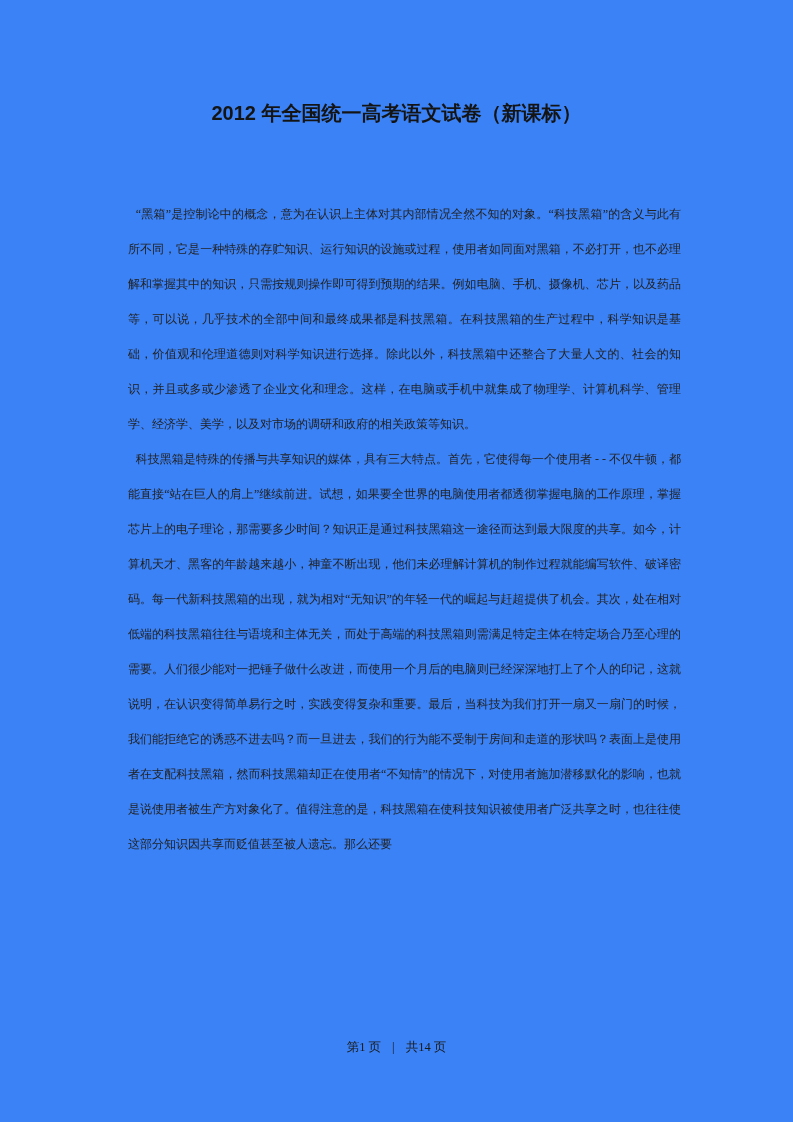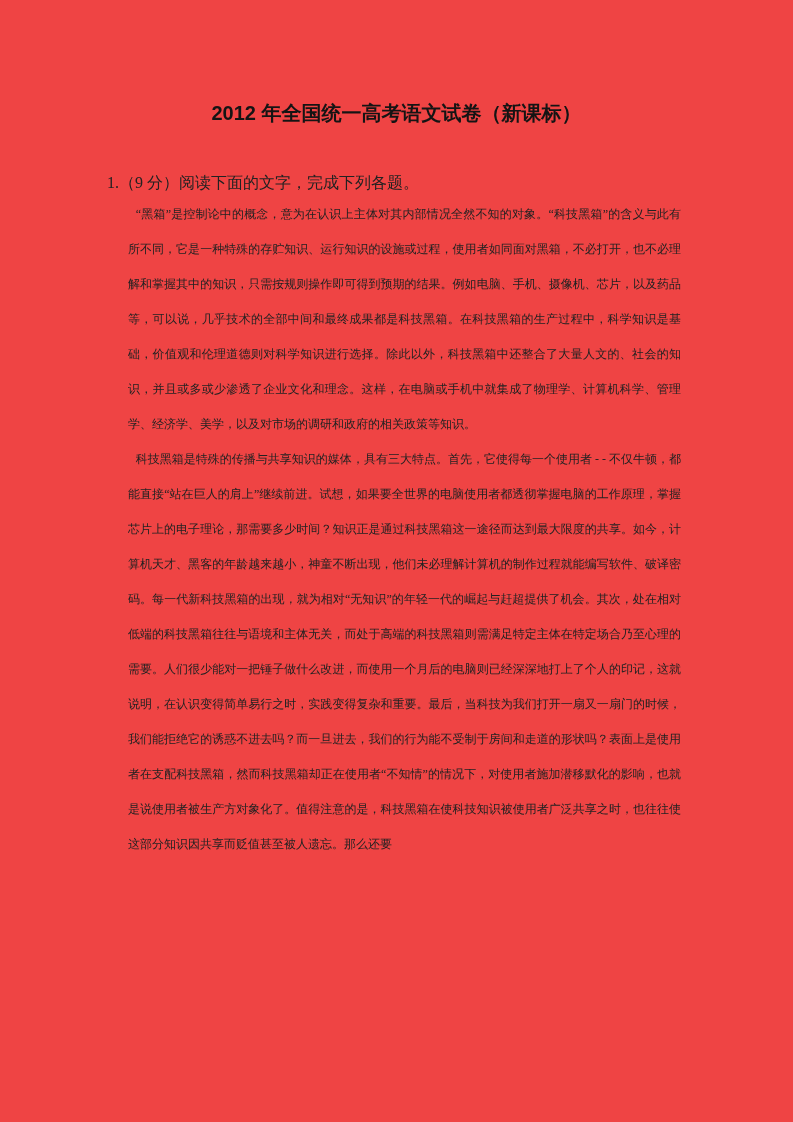--- a/index.html
+++ b/index.html
@@ -5,21 +5,21 @@
   * { box-sizing: border-box; }
   html, body {
     margin: 0;
     padding: 0;
     background: #ffffff;
   }
   .page {
     position: relative;
     width: 793px;
     height: 1122px;
-    background: #ef4444;
+    background: #3b82f6;
     color: #111111;
     font-family: "Liberation Serif", "DejaVu Serif", serif;
     overflow: hidden;
   }
   .doc-title {
     position: absolute;
     top: 99px;
     left: 0;
     width: 100%;
     margin: 0;
@@ -83,21 +83,23 @@
   }
 </style>
 </head>
 <body>
 
 <div class="page">
 
   <h1 class="doc-title">2012 年全国统一高考语文试卷（新课标）</h1>
 
 
-  <div class="question-intro">1.（9 分）阅读下面的文字，完成下列各题。</div>
 
   <div class="passage">
     <p>“黑箱”是控制论中的概念，意为在认识上主体对其内部情况全然不知的对象。“科技黑箱”的含义与此有所不同，它是一种特殊的存贮知识、运行知识的设施或过程，使用者如同面对黑箱，不必打开，也不必理解和掌握其中的知识，只需按规则操作即可得到预期的结果。例如电脑、手机、摄像机、芯片，以及药品等，可以说，几乎技术的全部中间和最终成果都是科技黑箱。在科技黑箱的生产过程中，科学知识是基础，价值观和伦理道德则对科学知识进行选择。除此以外，科技黑箱中还整合了大量人文的、社会的知识，并且或多或少渗透了企业文化和理念。这样，在电脑或手机中就集成了物理学、计算机科学、管理学、经济学、美学，以及对市场的调研和政府的相关政策等知识。</p>
     <p>科技黑箱是特殊的传播与共享知识的媒体，具有三大特点。首先，它使得每一个使用者 - - 不仅牛顿，都能直接“站在巨人的肩上”继续前进。试想，如果要全世界的电脑使用者都透彻掌握电脑的工作原理，掌握芯片上的电子理论，那需要多少时间？知识正是通过科技黑箱这一途径而达到最大限度的共享。如今，计算机天才、黑客的年龄越来越小，神童不断出现，他们未必理解计算机的制作过程就能编写软件、破译密码。每一代新科技黑箱的出现，就为相对“无知识”的年轻一代的崛起与赶超提供了机会。其次，处在相对低端的科技黑箱往往与语境和主体无关，而处于高端的科技黑箱则需满足特定主体在特定场合乃至心理的需要。人们很少能对一把锤子做什么改进，而使用一个月后的电脑则已经深深地打上了个人的印记，这就说明，在认识变得简单易行之时，实践变得复杂和重要。最后，当科技为我们打开一扇又一扇门的时候，我们能拒绝它的诱惑不进去吗？而一旦进去，我们的行为能不受制于房间和走道的形状吗？表面上是使用者在支配科技黑箱，然而科技黑箱却正在使用者“不知情”的情况下，对使用者施加潜移默化的影响，也就是说使用者被生产方对象化了。值得注意的是，科技黑箱在使科技知识被使用者广泛共享之时，也往往使这部分知识因共享而贬值甚至被人遗忘。那么还要</p>
   </div>
 
+  <div class="page-footer">
+    <span>第1 页</span><span class="sep">|</span><span>共14 页</span>
+  </div>
 
 </div>
 
 </body></html>

